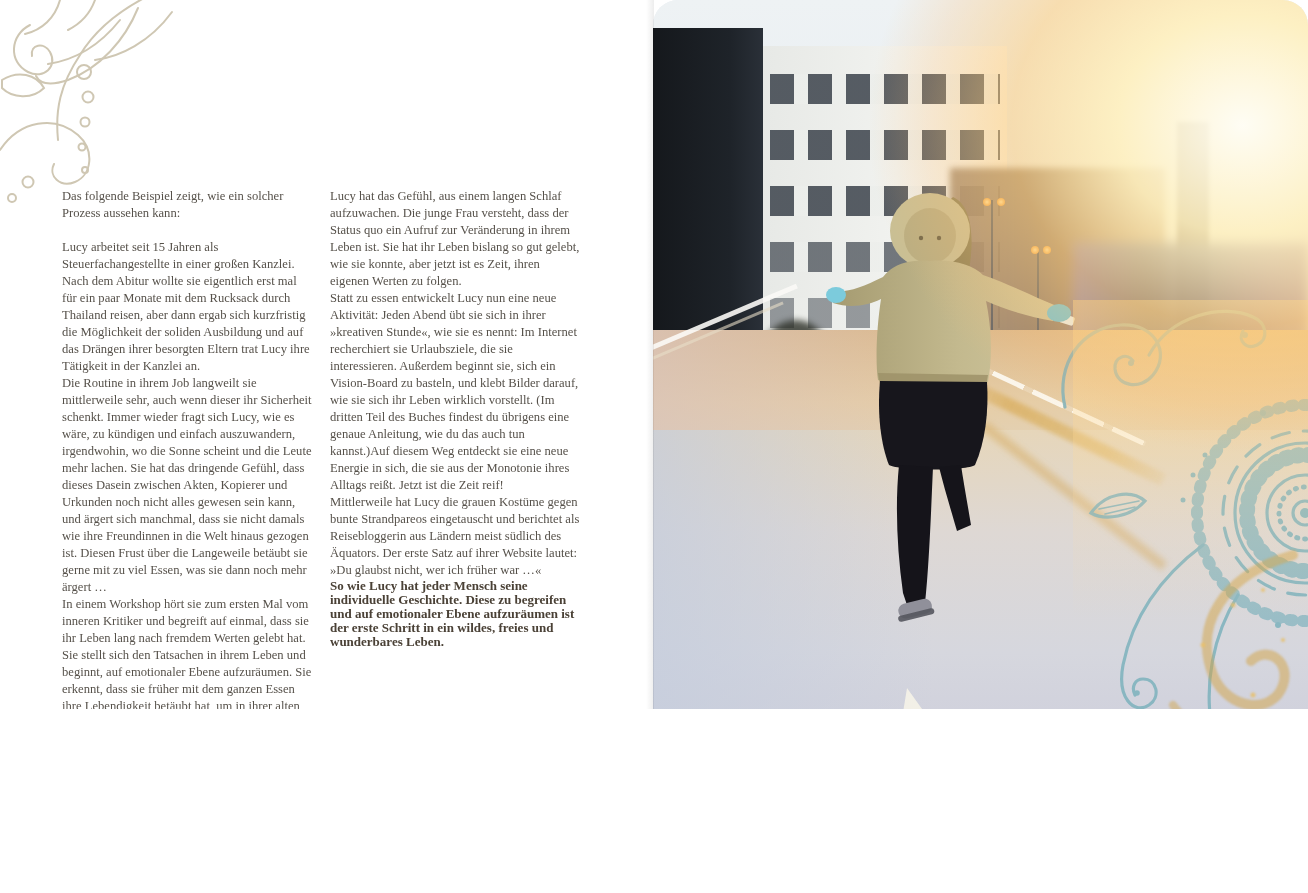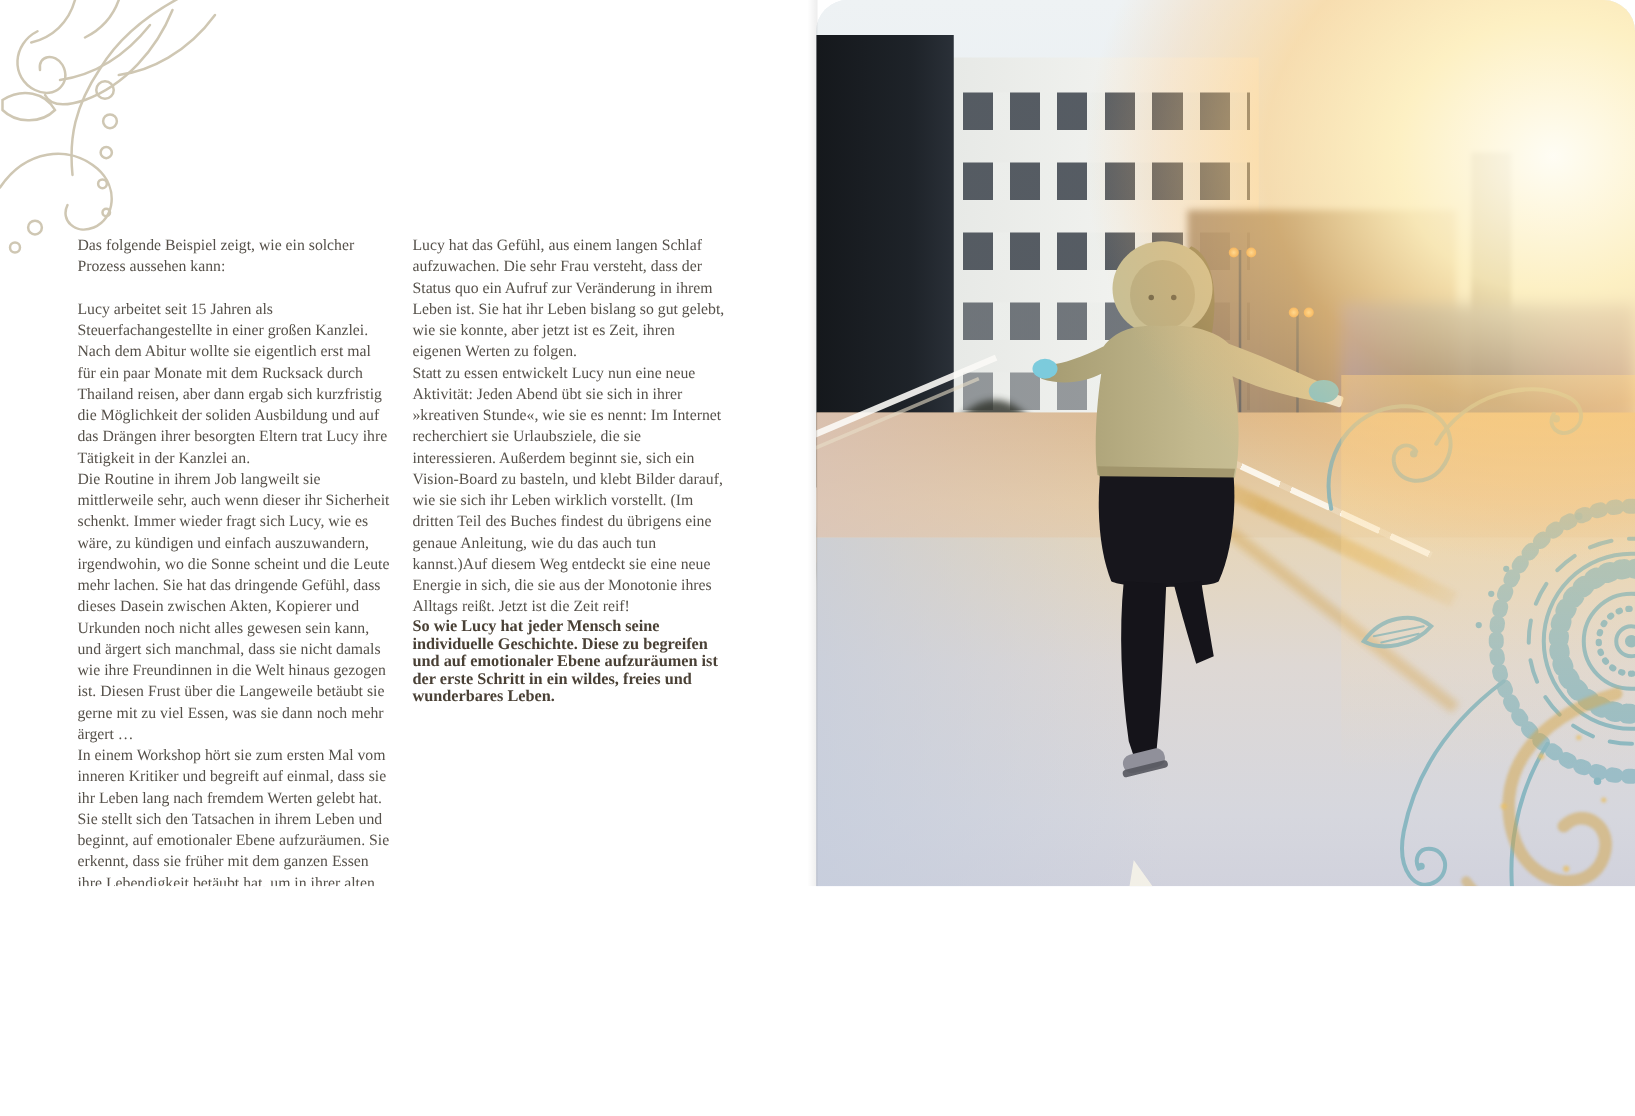--- a/index.html
+++ b/index.html
@@ -112,22 +112,23 @@
 
     <div class="col col1">
         <p class="intro">Das folgende Beispiel zeigt, wie ein solcher Prozess aussehen kann:</p>
         <p>Lucy arbeitet seit 15 Jahren als Steuerfachangestellte in einer großen Kanzlei. Nach dem Abitur wollte sie eigentlich erst mal für ein paar Monate mit dem Rucksack durch Thailand reisen, aber dann ergab sich kurzfristig die Möglichkeit der soliden Ausbildung und auf das Drängen ihrer besorgten Eltern trat Lucy ihre Tätigkeit in der Kanzlei an.</p>
         <p>Die Routine in ihrem Job langweilt sie mittlerweile sehr, auch wenn dieser ihr Sicherheit schenkt. Immer wieder fragt sich Lucy, wie es wäre, zu kündigen und einfach auszuwandern, irgendwohin, wo die Sonne scheint und die Leute mehr lachen. Sie hat das dringende Gefühl, dass dieses Dasein zwischen Akten, Kopierer und Urkunden noch nicht alles gewesen sein kann, und ärgert sich manchmal, dass sie nicht damals wie ihre Freundinnen in die Welt hinaus gezogen ist. Diesen Frust über die Langeweile betäubt sie gerne mit zu viel Essen, was sie dann noch mehr ärgert …</p>
         <p>In einem Workshop hört sie zum ersten Mal vom inneren Kritiker und begreift auf einmal, dass sie ihr Leben lang nach fremdem Werten gelebt hat. Sie stellt sich den Tatsachen in ihrem Leben und beginnt, auf emotionaler Ebene aufzuräumen. Sie erkennt, dass sie früher mit dem ganzen Essen ihre Lebendigkeit betäubt hat, um in ihrer alten Rolle zu bleiben und unbewusst den Erwartungen ihrer Eltern gerecht zu werden.</p>
       </div>
 
     <div class="col col2">
       <div>
-          <p>Lucy hat das Gefühl, aus einem langen Schlaf aufzuwachen. Die sehr Frau versteht, dass der Status quo ein Aufruf zur Veränderung in ihrem Leben ist. Sie hat ihr Leben bislang so gut gelebt, wie sie konnte, aber jetzt ist es Zeit, ihren eigenen Werten zu folgen.</p>
+          <p>Lucy hat das Gefühl, aus einem langen Schlaf aufzuwachen. Die junge Frau versteht, dass der Status quo ein Aufruf zur Veränderung in ihrem Leben ist. Sie hat ihr Leben bislang so gut gelebt, wie sie konnte, aber jetzt ist es Zeit, ihren eigenen Werten zu folgen.</p>
           <p>Statt zu essen entwickelt Lucy nun eine neue Aktivität: Jeden Abend übt sie sich in ihrer »kreativen Stunde«, wie sie es nennt: Im Internet recherchiert sie Urlaubsziele, die sie interessieren. Außerdem beginnt sie, sich ein Vision-Board zu basteln, und klebt Bilder darauf, wie sie sich ihr Leben wirklich vorstellt. (Im dritten Teil des Buches findest du übrigens eine genaue Anleitung, wie du das auch tun kannst.)Auf diesem Weg entdeckt sie eine neue Energie in sich, die sie aus der Monotonie ihres Alltags reißt. Jetzt ist die Zeit reif!</p>
+          <p>Mittlerweile hat Lucy die grauen Kostüme gegen bunte Strandpareos eingetauscht und berichtet als Reisebloggerin aus Ländern meist südlich des Äquators. Der erste Satz auf ihrer Website lautet: »Du glaubst nicht, wer ich früher war …«</p>
         </div>
       <p class="conclusion">So wie Lucy hat jeder Mensch seine individuelle Geschichte. Diese zu begreifen und auf emotionaler Ebene aufzuräumen ist der erste Schritt in ein wildes, freies und wunderbares Leben.</p>
     </div>
 
     <div class="flower-wrap">
       <svg width="100" height="100" viewBox="0 0 100 100">
         <g fill="#1a8292">
           <circle cx="50" cy="50" r="9"></circle>
           <g id="petals">
             <g transform="rotate(0 50 50)">

